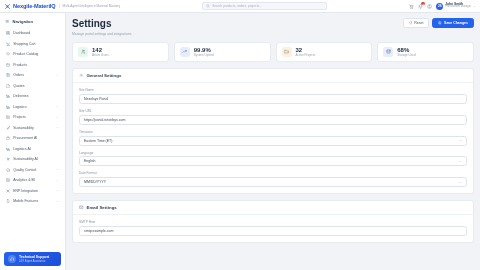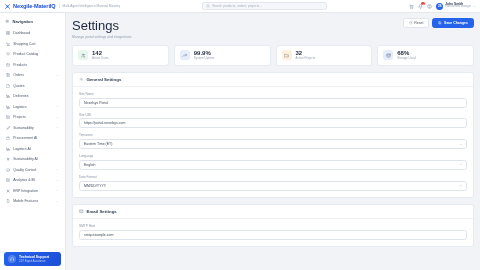--- a/index.html
+++ b/index.html
@@ -108,21 +108,21 @@
   .support-t { font-size: 3.5px; font-weight: bold; color: #fff; line-height: 1.2; }
   .support-s { font-size: 2.6px; color: #c3d6fb; line-height: 1.2; }
 
   
   .main { flex: 1; min-width: 0; overflow: hidden; padding: 5px 6px; }
 
   .page-head {
     display: flex; align-items: flex-start; justify-content: space-between;
     margin-bottom: 6px;
   }
-  .page-title { font-size: 13px; font-weight: normal; color: #1e293b; line-height: 1.2; }
+  .page-title { font-size: 10px; font-weight: bold; color: #1e293b; line-height: 1.2; }
   .page-sub { font-size: 3.4px; color: #97a1b1; margin-top: 1.5px; }
   .head-actions { display: flex; align-items: center; gap: 3px; }
   .btn {
     display: flex; align-items: center; gap: 2px;
     height: 10px; padding: 0 5px; border-radius: 2.5px;
     font-size: 3.5px; white-space: nowrap;
   }
   .btn .ic { width: 3.6px; height: 3.6px; }
   .btn-ghost { background: #fff; border: 1px solid #dfe4ec; color: #4b5768; }
   .btn-primary { background: #2563eb; border: 1px solid #2563eb; color: #fff; font-weight: bold; }

